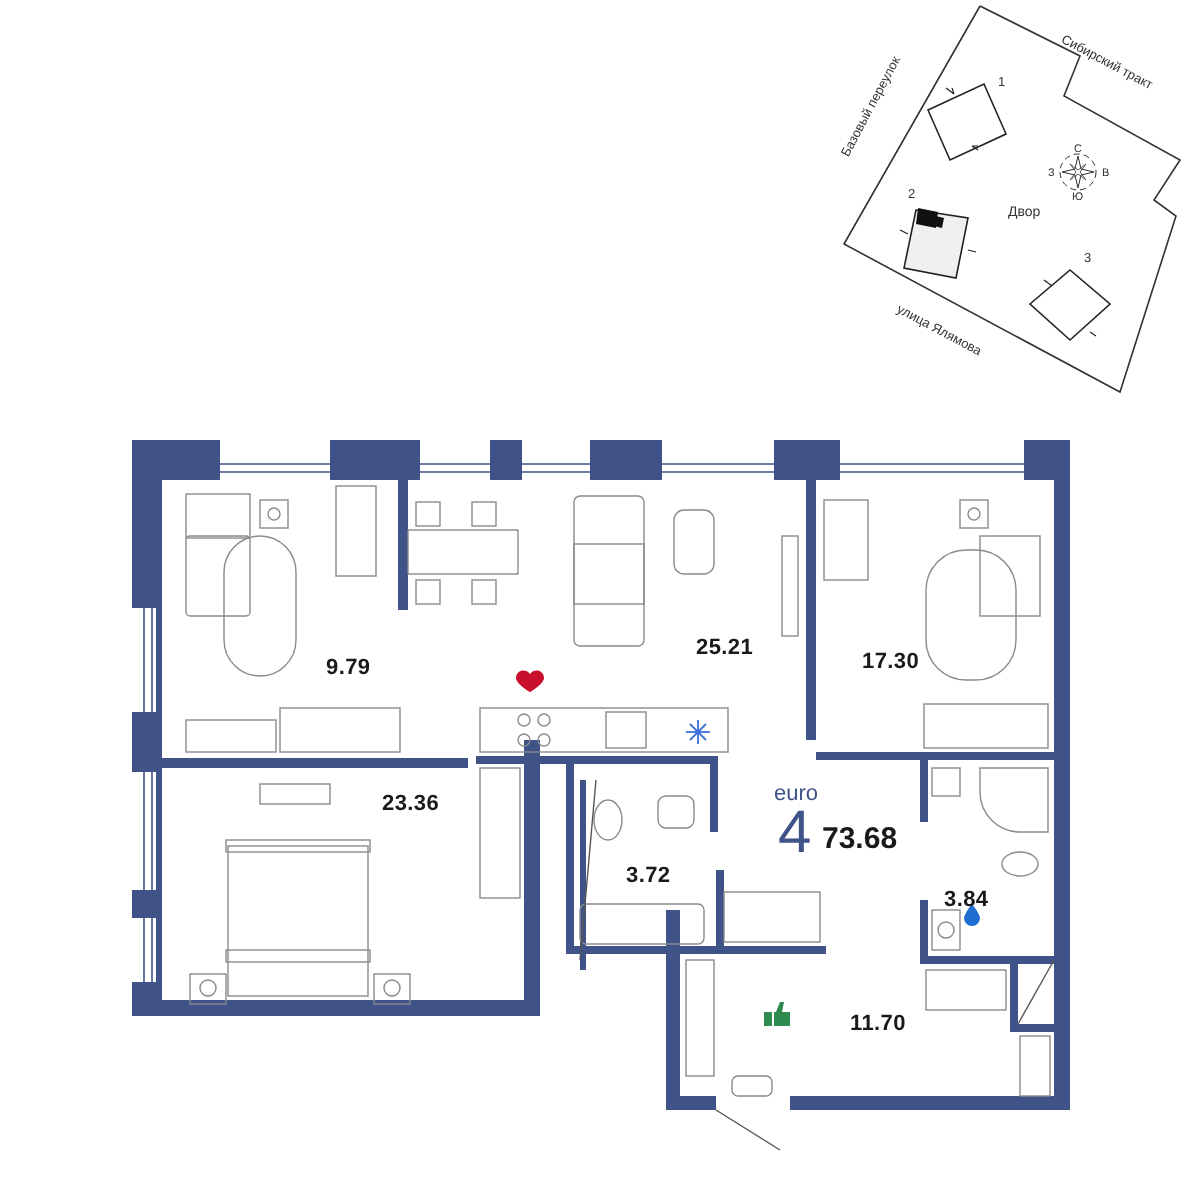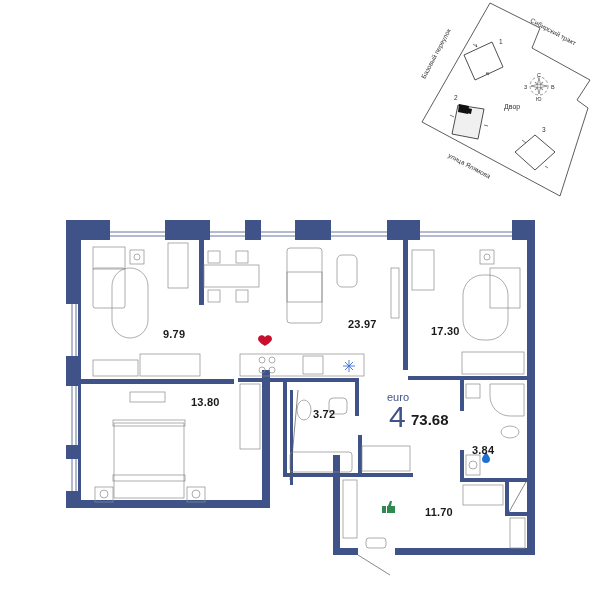--- a/index.html
+++ b/index.html
@@ -202,23 +202,23 @@
     </g>
     <path d="M486,452 c0,0 -4,5 -4,7 a4,4 0 0 0 8,0 c0,-2 -4,-7 -4,-7 z" fill="#1f6fd1"></path>
     <g fill="#2e8a4e">
       <rect x="382" y="506" width="4" height="7"></rect>
       <path d="M387,506 h8 v7 h-8 z"></path>
       <path d="M388,506 l2,-5 h2 l-1,5 z"></path>
     </g>
   </svg>
 
   <span class="area" style="left:163px;top:328px;">9.79</span>
-  <span class="area" style="left:348px;top:318px;">23.97</span>
+  <span class="area" style="left:348px;top:318px;">25.21</span>
   <span class="area" style="left:431px;top:325px;">17.30</span>
-  <span class="area" style="left:191px;top:396px;">13.80</span>
-  <span class="area" style="left:313px;top:408px;">3.72</span>
+  <span class="area" style="left:191px;top:396px;">23.36</span>
+  <span class="area" style="left:313px;top:432px;">3.72</span>
   <span class="area" style="left:472px;top:444px;">3.84</span>
   <span class="area" style="left:425px;top:506px;">11.70</span>
 
   <span class="euro" style="left:387px;top:391px;">euro</span>
   <span class="rooms" style="left:389px;top:402px;">4</span>
   <span class="total" style="left:411px;top:411px;">73.68</span>
 </div>
 
 </body></html>

